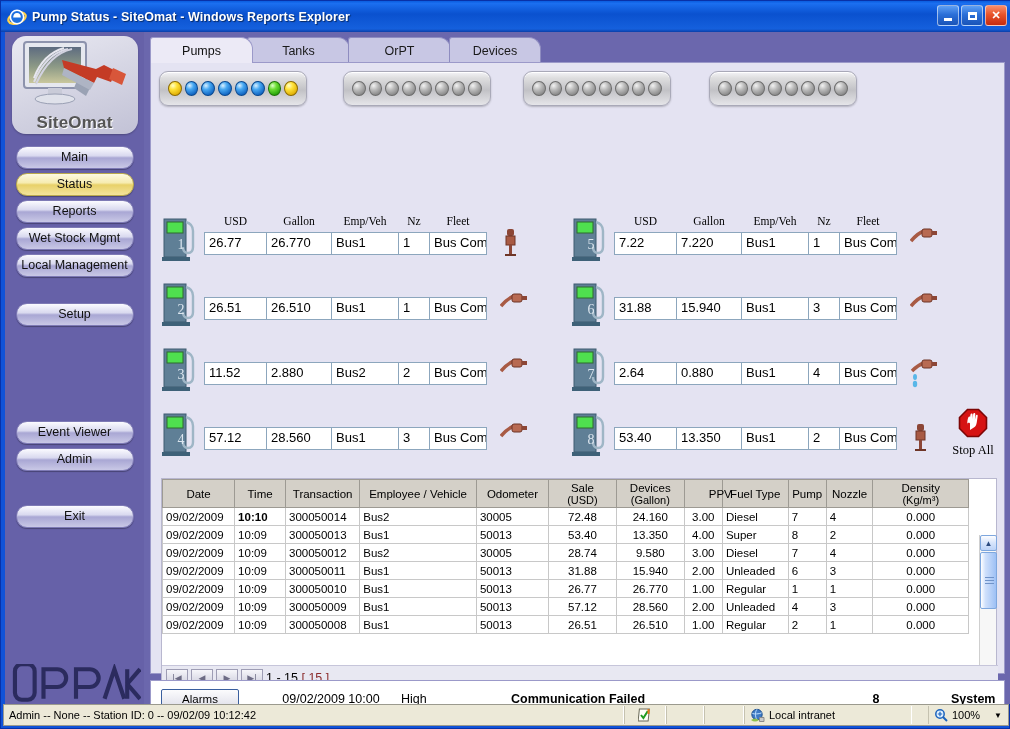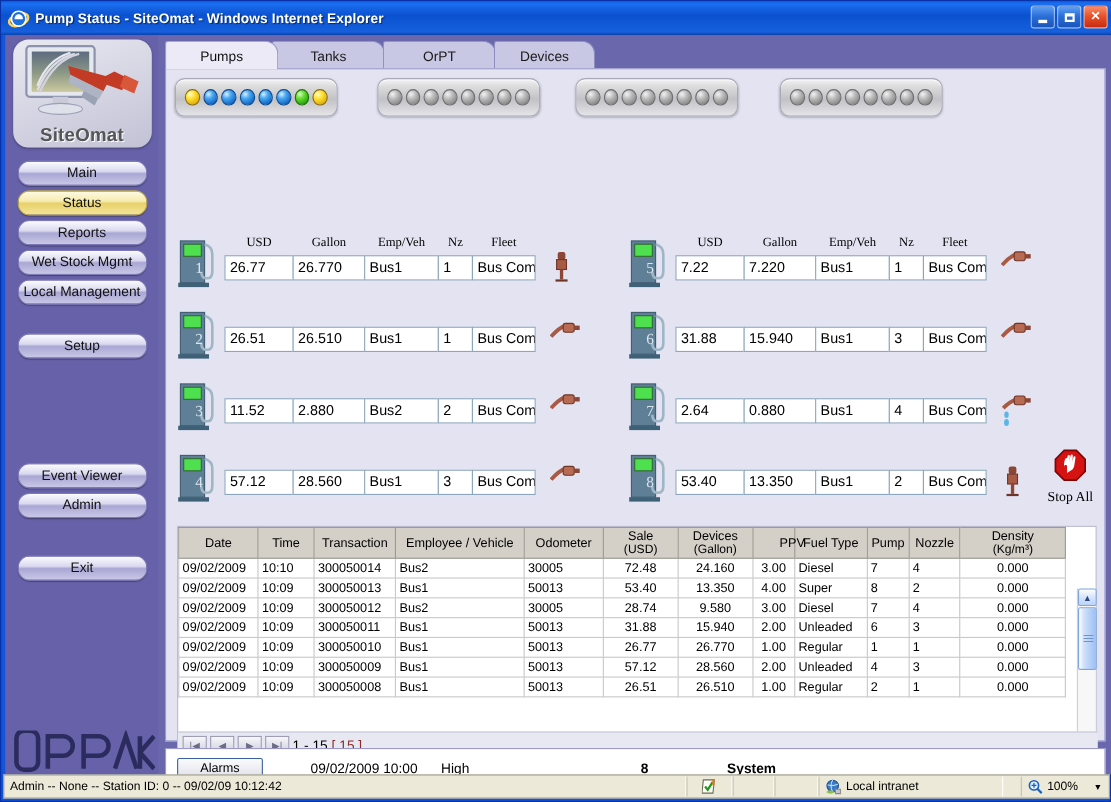--- a/index.html
+++ b/index.html
@@ -242,21 +242,21 @@
 <div class="window">
 
   <div class="titlebar">
     <span class="ie-icon">
       <svg width="20" height="20" viewBox="0 0 20 20">
         <ellipse cx="10" cy="11" rx="9" ry="5.2" fill="none" stroke="#ffd24a" stroke-width="2.3" transform="rotate(-20 10 11)"></ellipse>
         <path d="M10 3.2c3.8 0 6.6 3 6.6 6.8S13.8 16.8 10 16.8 3.4 13.8 3.4 10 6.2 3.2 10 3.2z" fill="#1d6fe0" stroke="#fff" stroke-width="1.5"></path>
         <path d="M6.2 10.6h7.6c.2-2.6-1.4-4.6-3.8-4.6s-3.9 2-3.8 4.6z" fill="#fff"></path>
       </svg>
     </span>
-    <span class="title-text">Pump Status - SiteOmat - Windows Internet Explorer</span>
+    <span class="title-text">Pump Status - SiteOmat - Windows Reports Explorer</span>
     <div class="wincontrols">
       <div class="wbtn">
           <span class="minbar"></span>
         </div>
       <div class="wbtn">
           <span class="maxbox"></span>
         </div>
       <div class="wbtn close">
           <span class="glyph">✕</span>
         </div>
@@ -591,21 +591,21 @@
                   <th style="width: 36px; padding-left: 24px;"><span>PPV</span></th>
                   <th style="width: 62px;"><span>Fuel Type</span></th>
                   <th style="width: 36px;"><span>Pump</span></th>
                   <th style="width: 44px;"><span>Nozzle</span></th>
                   <th style="width: 90px;"><span>Density</span><span class="sub">(Kg/m³)</span></th>
                 </tr>
             </thead>
             <tbody id="grid-body">
                 <tr>
                   <td style="width: 68px;">09/02/2009</td>
-                  <td style="width: 48px;">10:10</td>
+                  <td style="width: 48px; font-weight: bold;">10:10</td>
                   <td style="width: 70px;">300050014</td>
                   <td style="width: 110px;">Bus2</td>
                   <td style="width: 68px;">30005</td>
                   <td class="num" style="width: 64px;">72.48</td>
                   <td class="num" style="width: 64px;">24.160</td>
                   <td class="num" style="width: 36px;">3.00</td>
                   <td style="width: 62px;">Diesel</td>
                   <td style="width: 36px;">7</td>
                   <td style="width: 44px;">4</td>
                   <td class="num" style="width: 90px;">0.000</td>
@@ -713,20 +713,21 @@
               <span class="br">[ 15 ]</span>
             </div>
           </div>
         </div>
       </div>
 
       <div class="alarmbar">
         <div class="alarmbtn">Alarms</div>
         <div class="alarm-f" style="margin-left:22px; width:140px;text-align:center;">09/02/2009 10:00</div>
         <div class="alarm-f" style="width:110px;">High</div>
+        <div class="alarm-f" style="width:290px; font-weight:bold;">Communication Failed</div>
         <div class="alarm-f" style="width:150px; text-align:center; font-weight:bold;">8</div>
         <div class="alarm-f" style="font-weight:bold;">System</div>
       </div>
 
     </div>
   </div>
 
   <div class="statusbar">
     <div class="sb-seg" style="border-left:none; width:620px;">Admin -- None -- Station ID: 0 -- 09/02/09  10:12:42</div>
     <div class="sb-seg" style="width:42px; justify-content:center;">

